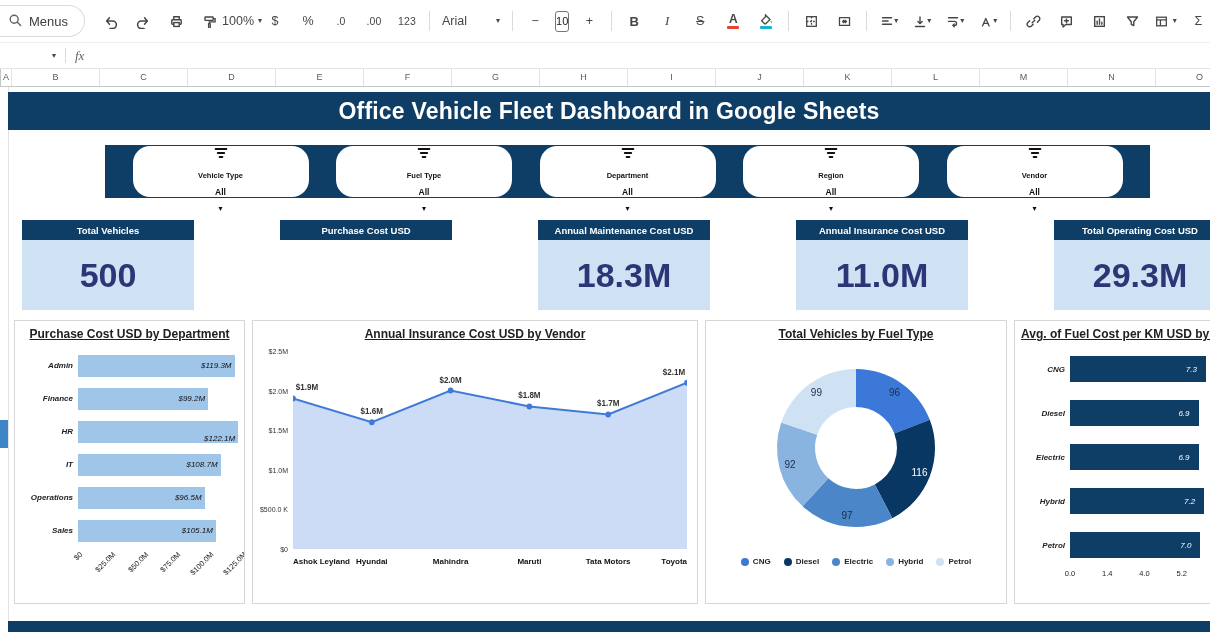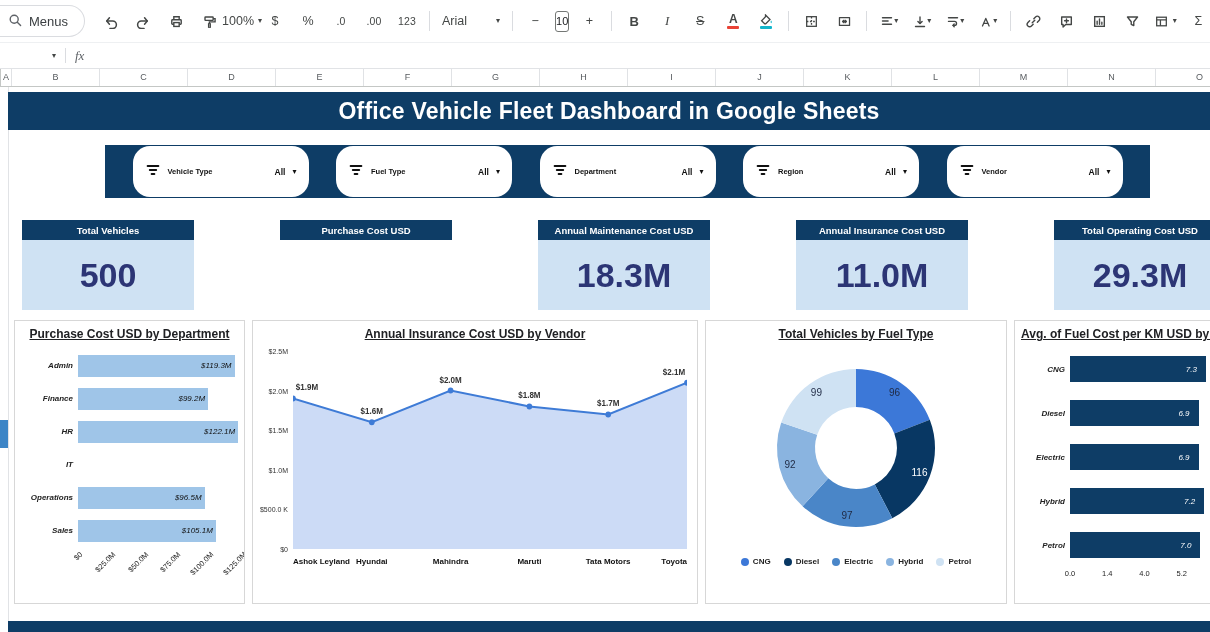--- a/index.html
+++ b/index.html
@@ -42,21 +42,21 @@
   .colh.last{flex:1 1 auto;border-right:none;}
 
   
   .sheet{position:relative;flex:1;background:#fff;overflow:hidden;}
   .row-strip{position:absolute;left:0;top:0;bottom:0;width:8px;background:#fff;border-right:1px solid #e1e3e6;}
   .row-sel{position:absolute;left:0;top:333px;width:8px;height:28px;background:#3d85c6;}
 
   .title-bar{position:absolute;left:8px;right:0;top:5px;height:38px;background:#0e3d66;display:flex;align-items:center;justify-content:center;color:#fff;font-size:23px;font-weight:700;letter-spacing:.2px;}
 
   .filter-band{position:absolute;left:105px;top:58px;width:1045px;height:53px;background:#0e3d66;display:flex;align-items:center;justify-content:space-evenly;}
-  .pill{width:176px;height:51px;background:#fff;border-radius:17px;display:flex;align-items:center;gap:7px;padding:0 12px;box-sizing:border-box;}
+  .pill{width:176px;height:51px;background:#fff;border-radius:17px;display:flex;align-items:center;gap:7px;padding:0 12px;box-sizing:border-box;flex-direction:column;}
   .pill-label{flex:1;font-size:7.5px;font-weight:700;color:#111;white-space:nowrap;}
   .pill-value{font-size:8.5px;font-weight:700;color:#111;}
   .pill-caret{font-size:8px;color:#111;}
 
   .kpi-row{position:absolute;left:0;right:0;top:133px;display:flex;padding-left:22px;gap:86px;}
   .kpi{width:172px;flex:0 0 auto;}
   .kpi-head{height:20px;background:#0e3d66;color:#fff;font-size:9.5px;font-weight:700;display:flex;align-items:center;justify-content:center;white-space:nowrap;overflow:hidden;}
   .kpi-body{height:70px;background:#cfe2f3;display:flex;align-items:center;justify-content:center;font-size:34px;font-weight:700;color:#2c3575;}
 
   .charts-row{position:absolute;left:14px;top:233px;height:284px;display:flex;gap:7px;}
@@ -372,27 +372,32 @@
               <span class="hbar-cat">Finance</span>
               <span class="hbar-track">
                 <span class="hbar-bar" style="width: 79.36%;">
                   <span class="hbar-val">$99.2M</span>
                 </span>
               </span>
             </div>
             <div class="hbar-row">
               <span class="hbar-cat">HR</span>
               <span class="hbar-track">
-                <span class="hbar-bar" style="width: 97.68%;">
+                <span class="hbar-bar" style="width: 97.68%; align-items: flex-end;">
                   <span class="hbar-val">$122.1M</span>
                 </span>
               </span>
             </div>
             <div class="hbar-row">
               <span class="hbar-cat">IT</span>
+              <span class="hbar-track">
+                <span class="hbar-bar" style="width: 86.96%;">
+                  <span class="hbar-val">$108.7M</span>
+                </span>
+              </span>
             </div>
             <div class="hbar-row">
               <span class="hbar-cat">Operations</span>
               <span class="hbar-track">
                 <span class="hbar-bar" style="width: 77.2%;">
                   <span class="hbar-val">$96.5M</span>
                 </span>
               </span>
             </div>
             <div class="hbar-row">

